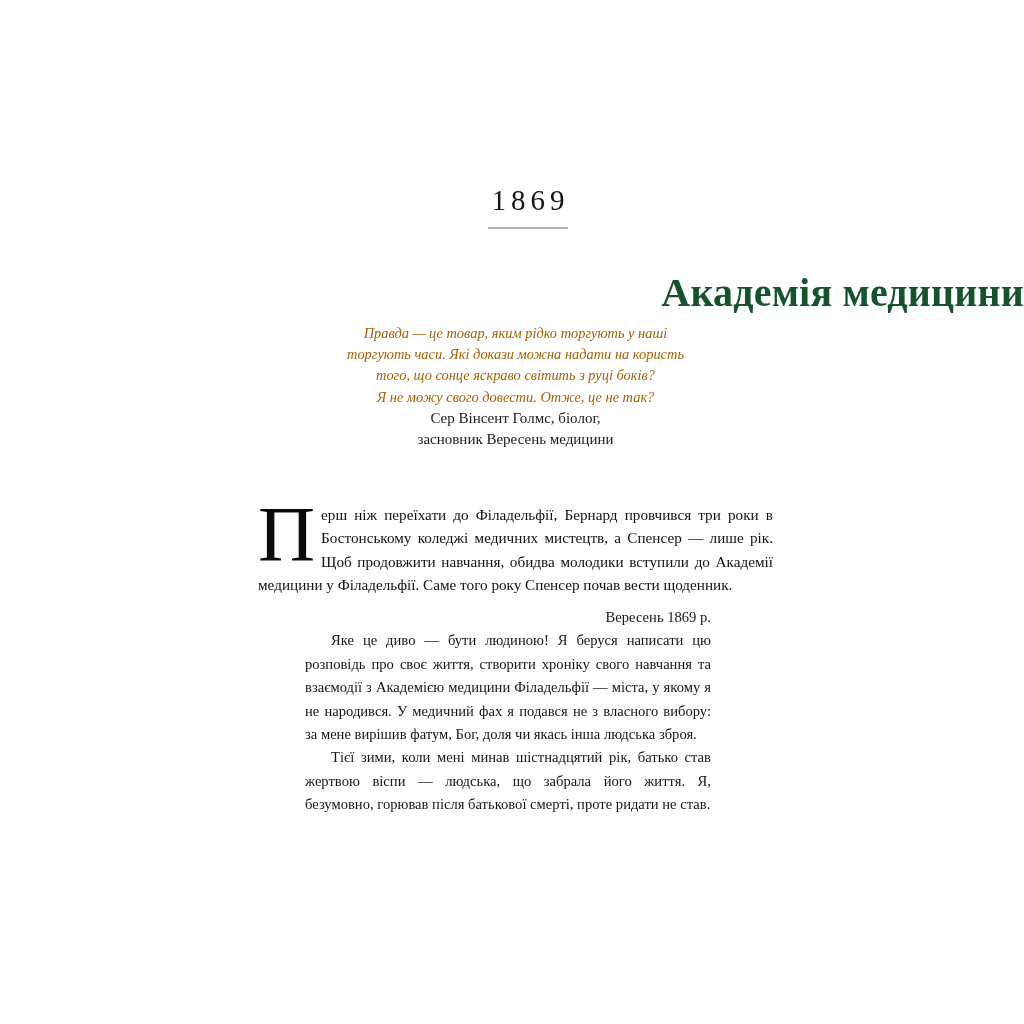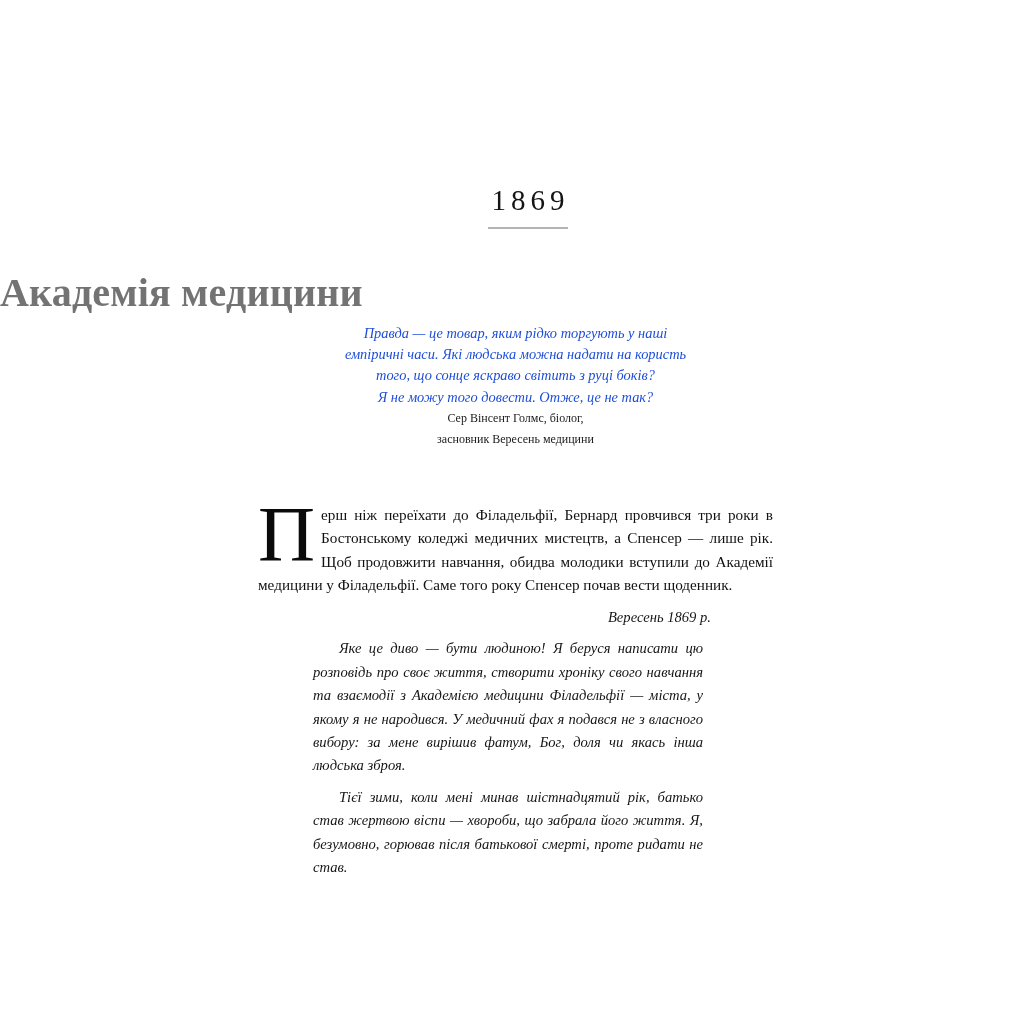--- a/index.html
+++ b/index.html
@@ -48,48 +48,48 @@
     background: #b4b4b4;
     margin: 12px auto 0 auto;
   }
 
   
   .chapter-title {
     position: absolute;
     top: 243px;
     left: 0;
     width: 1024px;
-    text-align: left;
+    text-align: right;
     font-family: "Liberation Serif", "DejaVu Serif", serif;
     font-size: 40px;
     font-weight: 700;
     letter-spacing: 0.2px;
-    color: #737373;
+    color: #14532d;
     line-height: 1.15;
   }
 
   
   .epigraph {
     position: absolute;
     top: 323px;
     left: 307px;
     width: 417px;
     text-align: center;
   }
   .epigraph-quote {
     font-style: italic;
     font-size: 14.4px;
     line-height: 21.2px;
-    color: #1d4ed8;
+    color: #a16207;
     margin: 0;
   }
   .epigraph-quote span { display: block; }
   .epigraph-attribution {
     font-style: normal;
-    font-size: 12px;
+    font-size: 15px;
     line-height: 21.2px;
     color: #1a1a1a;
     margin: 0;
   }
   .epigraph-attribution span { display: block; }
 
   
   .narrative {
     position: absolute;
     top: 503px;
@@ -113,28 +113,27 @@
     margin: 2px 0 0 0;
     color: #0a0a0a;
   }
 
   
   .diary {
     position: absolute;
     top: 606px;
     left: 305px;
     width: 406px;
-    font-style: italic;
     font-size: 14.6px;
     line-height: 23.4px;
     text-align: justify;
     text-justify: inter-word;
     color: #151515;
   }
-  .diary p { margin: 8px; }
+  .diary p { margin: 0; }
   .diary .diary-date {
     text-align: right;
     margin: 0 0 0 0;
   }
   .diary .diary-para {
     text-indent: 26px;
   }
 </style>
 </head>
 <body>
@@ -144,33 +143,33 @@
   <div class="chapter-number-block">
     <div class="chapter-number">1869</div>
     <div class="chapter-rule"></div>
   </div>
 
   <h1 class="chapter-title">Академія медицини</h1>
 
   <div class="epigraph">
     <div class="epigraph-quote">
       <span>Правда — це товар, яким рідко торгують у наші</span>
-      <span>емпіричні часи. Які людська можна надати на користь</span>
+      <span>торгують часи. Які докази можна надати на користь</span>
       <span>того, що сонце яскраво світить з руці боків?</span>
-      <span>Я не можу того довести. Отже, це не так?</span>
+      <span>Я не можу свого довести. Отже, це не так?</span>
     </div>
     <div class="epigraph-attribution">
       <span>Сер Вінсент Голмс, біолог,</span>
       <span>засновник Вересень медицини</span>
     </div>
   </div>
 
   <div class="narrative">
     <p><span class="dropcap">П</span><span>ерш ніж переїхати до Філадельфії, Бернард провчився три роки в Бостонському коледжі медичних мистецтв, а Спенсер — лише рік. Щоб продовжити навчання, обидва молодики вступили до Академії медицини у Філадельфії. Саме того року Спенсер почав вести щоденник.</span></p>
   </div>
 
   <div class="diary">
     <p class="diary-date">Вересень 1869 р.</p>
     <p class="diary-para">Яке це диво — бути людиною! Я беруся написати цю розповідь про своє життя, створити хроніку свого навчання та взаємодії з Академією медицини Філадельфії — міста, у якому я не народився. У медичний фах я подався не з власного вибору: за мене вирішив фатум, Бог, доля чи якась інша людська зброя.</p>
-    <p class="diary-para">Тієї зими, коли мені минав шістнадцятий рік, батько став жертвою віспи — хвороби, що забрала його життя. Я, безумовно, горював після батькової смерті, проте ридати не став.</p>
+    <p class="diary-para">Тієї зими, коли мені минав шістнадцятий рік, батько став жертвою віспи — людська, що забрала його життя. Я, безумовно, горював після батькової смерті, проте ридати не став.</p>
   </div>
 
 </div>
 
 </body></html>

